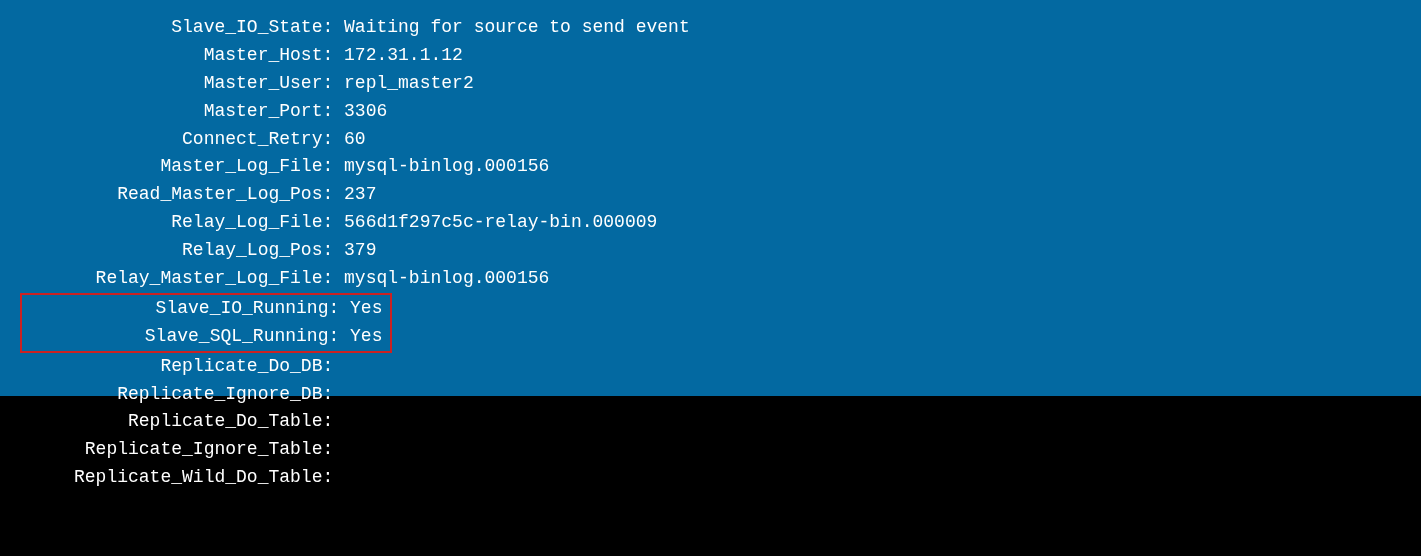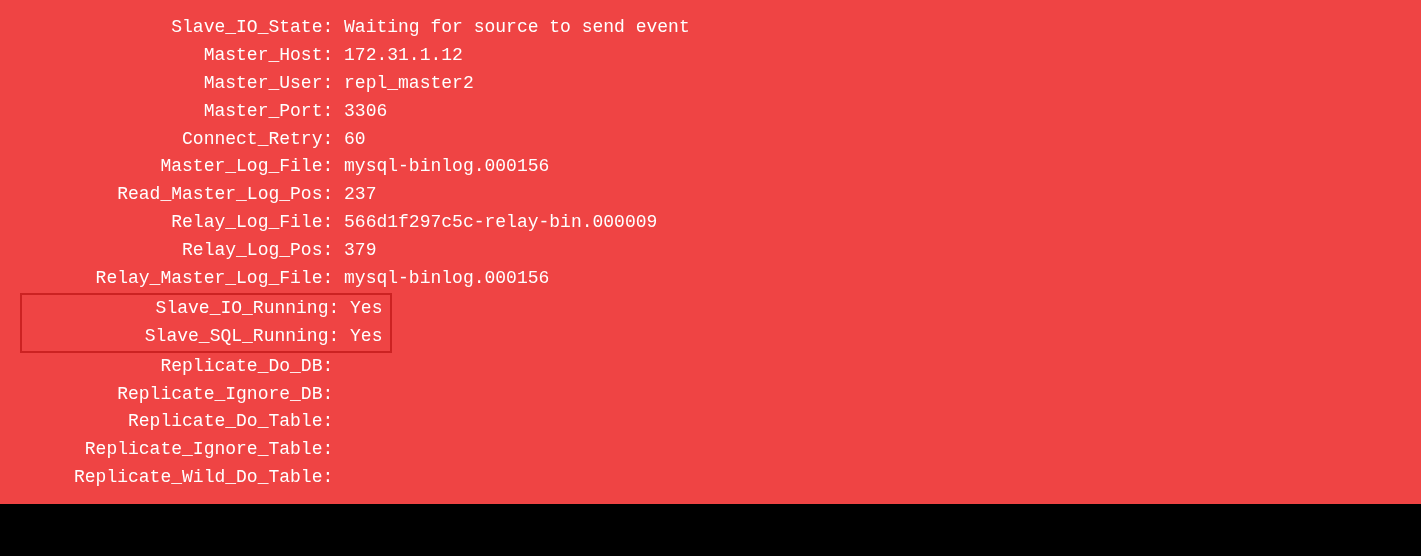--- a/index.html
+++ b/index.html
@@ -12,23 +12,23 @@
       background-color: #000000;
       width: 1421px;
       height: 556px;
       overflow: hidden;
       font-family: 'Courier New', Courier, monospace;
       font-size: 18px;
       color: #ffffff;
     }
 
     .terminal {
-      background-color: #ef4444;
+      background-color: #0369a1;
       width: 1421px;
-      height: 504px;
+      height: 396px;
       padding: 14px 20px;
       line-height: 1.55;
     }
 
     .line {
       display: flex;
       white-space: pre;
     }
 
     .prompt {

